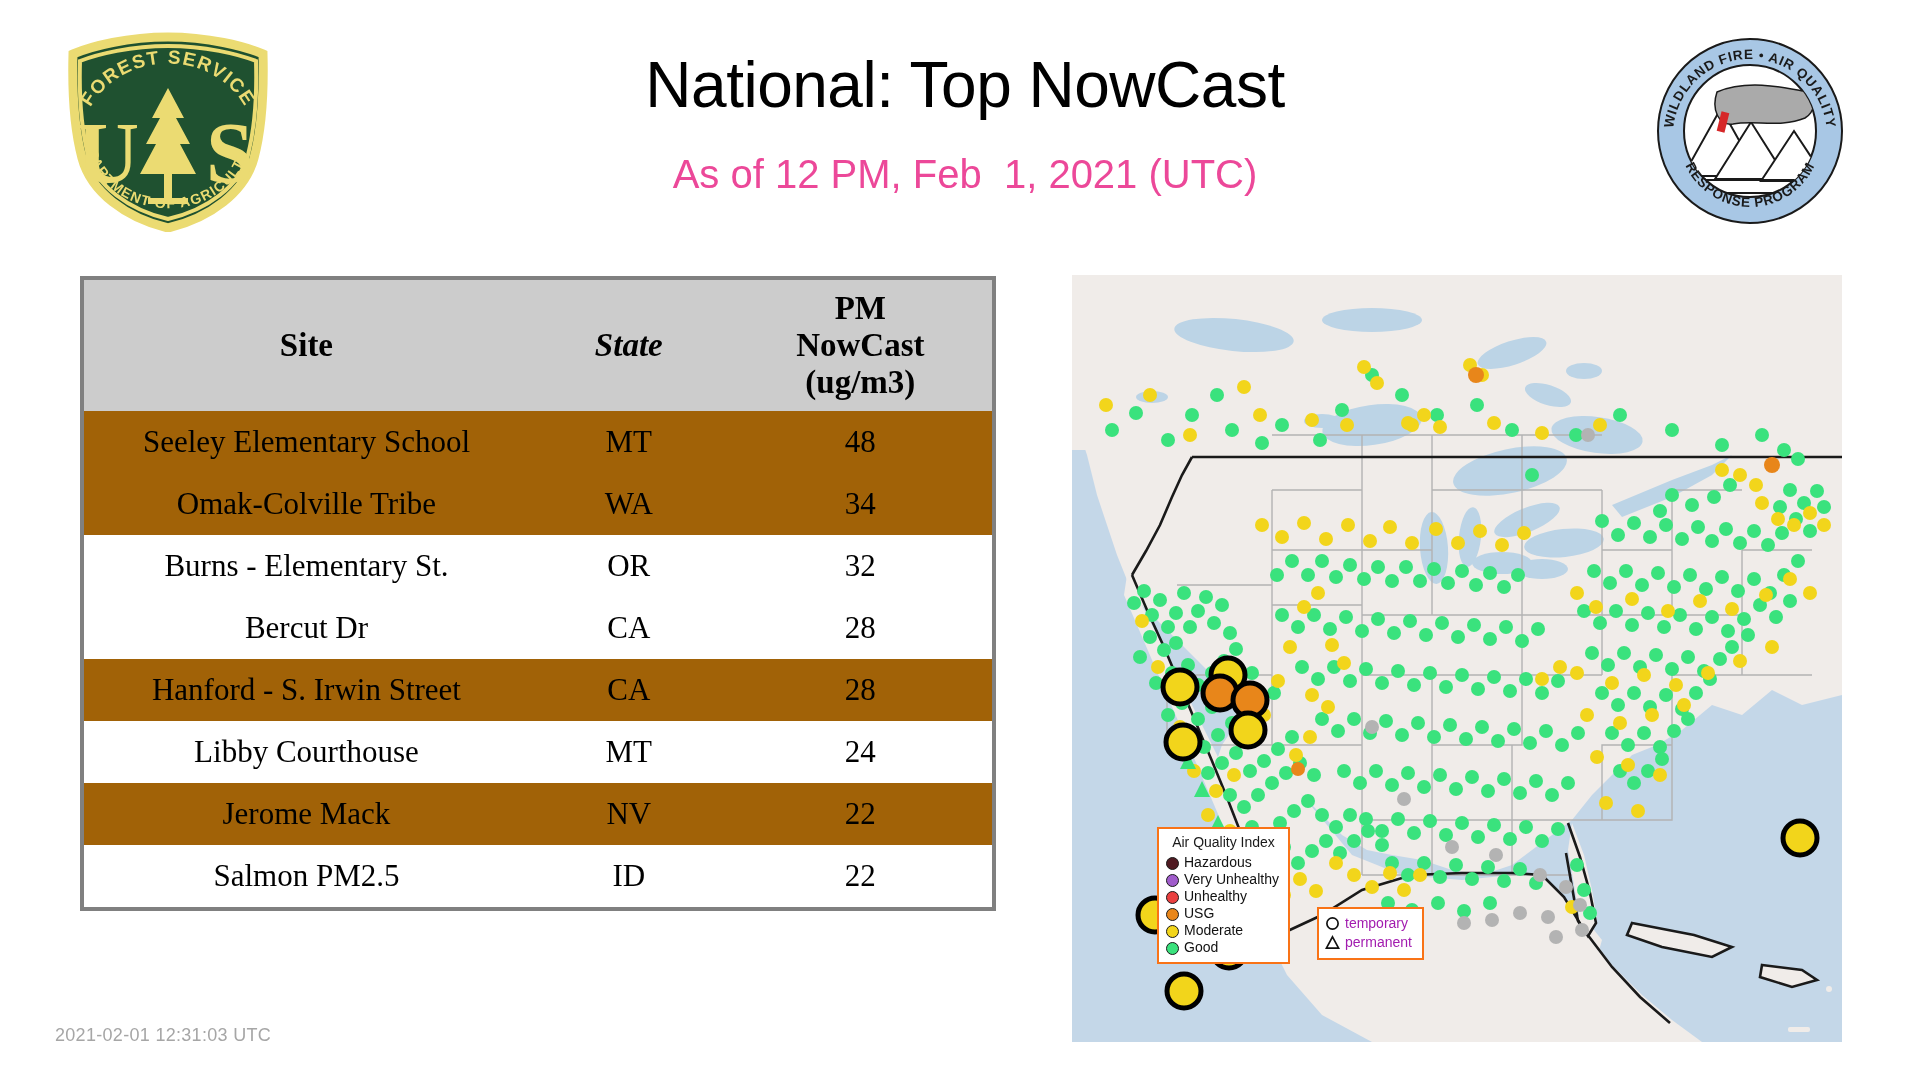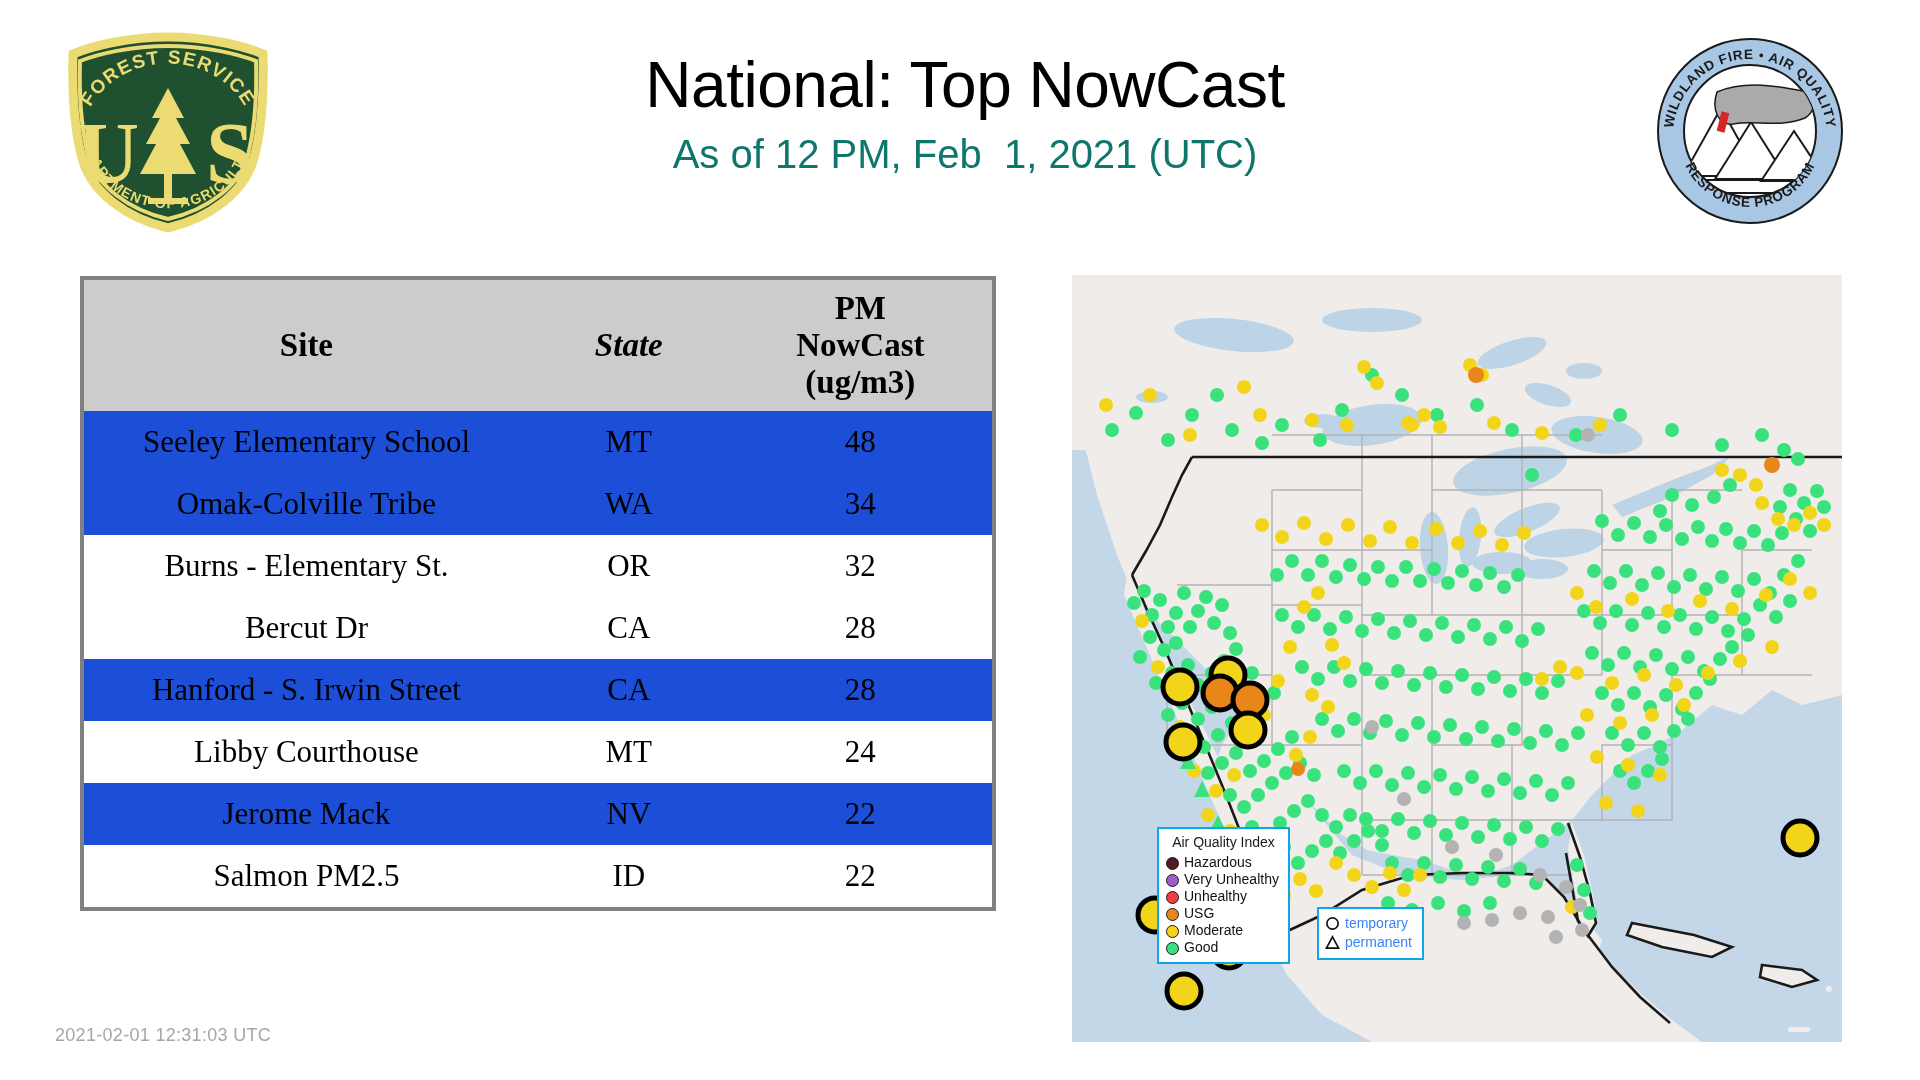--- a/index.html
+++ b/index.html
@@ -41,24 +41,25 @@
   #page-title {
     font-size: 64px;
     line-height: 90px;
     font-weight: 400;
     color: #000000;
     font-stretch: condensed;
     letter-spacing: -0.5px;
     white-space: nowrap;
   }
   #page-subtitle {
+    margin-top: 20px;
     font-size: 40px;
     line-height: 48px;
     font-weight: 400;
-    color: #0f766e;
+    color: #ec4899;
     white-space: pre;
   }
 
   
   #table-wrap {
     position: absolute;
     left: 80px; top: 276px;
     width: 916px;
     border: 4px solid #808080;
     background: #ffffff;
@@ -85,21 +86,21 @@
   #nowcast-table thead th.col-state  { width: 22%; font-style: italic; }
   #nowcast-table thead th.col-value  { width: 29%; }
   #nowcast-table tbody td {
     font-size: 31px;
     line-height: 36px;
     text-align: center;
     padding: 13px 4px;
     color: #000000;
     border: none;
   }
-  #nowcast-table tbody tr.odd  td { background: #1d4ed8; }
+  #nowcast-table tbody tr.odd  td { background: #a16207; }
   #nowcast-table tbody tr.even td { background: #ffffff; }
 
   
   #timestamp {
     position: absolute;
     left: 55px; top: 1025px;
     font-size: 18px;
     color: #a6a6a6;
     font-family: "Liberation Sans", sans-serif;
     letter-spacing: 0.3px;
@@ -111,21 +112,21 @@
     left: 1072px; top: 275px;
     width: 770px; height: 767px;
     background: #c4d7e8;
     overflow: hidden;
   }
   #map-svg { display: block; width: 770px; height: 767px; }
 
   .legend-box {
     position: absolute;
     background: #ffffff;
-    border: 2px solid #0ea5e9;
+    border: 2px solid #f97316;
     box-sizing: border-box;
     font-family: "Liberation Sans", sans-serif;
   }
   #aqi-legend {
     left: 85px; top: 552px;
     width: 133px;
     padding: 5px 7px 7px 7px;
   }
   #aqi-legend .legend-title {
     font-size: 14px;
@@ -161,21 +162,21 @@
     display: flex;
     align-items: center;
     gap: 5px;
     height: 19px;
   }
   .shape-glyph {
     width: 15px; height: 15px;
     flex: 0 0 auto;
     display: flex; align-items: center; justify-content: center;
   }
-  .shape-label { font-size: 14px; color: #3b82f6; line-height: 15px; white-space: nowrap; }
+  .shape-label { font-size: 14px; color: #a21caf; line-height: 15px; white-space: nowrap; }
 </style>
 </head>
 <body>
 
 <div id="header">
 
   <div id="usfs-logo">
     <svg viewBox="0 0 220 200" width="220" height="200">
       <defs>
         <path id="arcTop" d="M 28 86 A 86 78 0 0 1 192 86" fill="none"></path>

